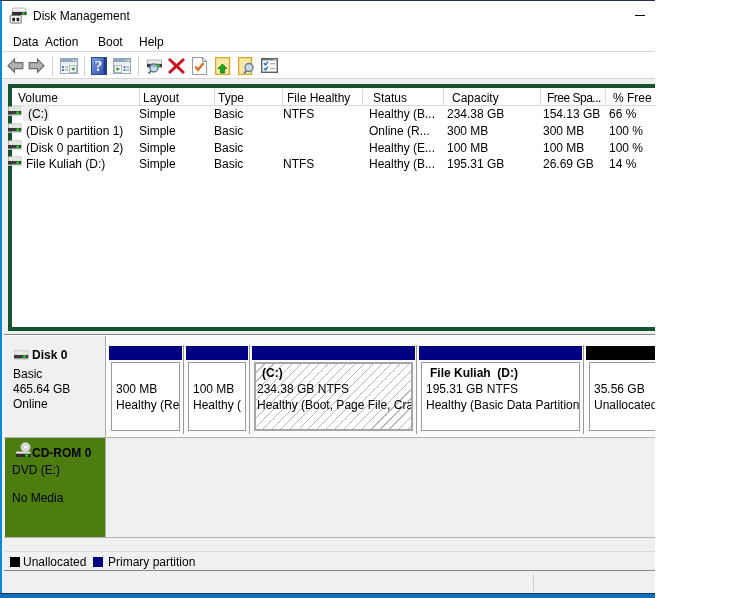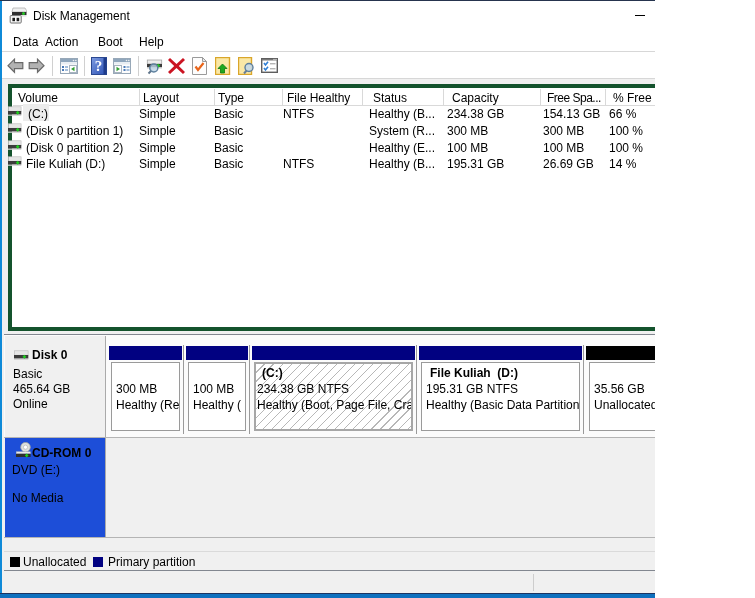--- a/index.html
+++ b/index.html
@@ -22,21 +22,21 @@
 
 #list{left:8px;top:84px;width:741px;height:247px;background:#fff;border:4px solid #14532d}
 .hsep{top:1px;width:1px;height:16px;background:#d9d9d9}
 #hline{left:1px;top:17px;width:738px;height:1px;background:#d9d9d9}
 .hdr{top:3px;color:#000}
 
 #pane{left:4px;top:334px;width:749px;height:237px;background:#f0f0f0;border-top:1px solid #828790;border-bottom:1px solid #828790}
 #diskrow{left:0px;top:0px;width:731px;height:103px;background:#fbfbfb}
 #dleft{left:1px;top:1px;width:101px;height:102px;background:#f0f0f0;border-right:1px solid #aaa}
 #cdrow{left:0px;top:102px;width:731px;height:100px;background:#f0f0f0;border-top:1px solid #b4b4b4}
-#cdleft{left:1px;top:103px;width:101px;height:99px;background:#1d4ed8;border-right:1px solid #aaa}
+#cdleft{left:1px;top:103px;width:101px;height:99px;background:#4d7c0f;border-right:1px solid #aaa}
 #rowend{left:0px;top:202px;width:731px;height:1px;background:#b4b4b4}
 .band{top:11px;height:14px;background:#010181}
 .pbox{top:27px;height:69px;background:#fff;border:1px solid #9a9a9a;overflow:hidden;line-height:16px;padding:2px 0 0 4px;white-space:nowrap}
 .p2{padding-top:18px}
 .csep{top:10px;width:1px;height:89px;background:#9a9a9a}
 #hatch{background:#fff;border:2px solid #a6a6a6;padding-top:1px;padding-left:1px}
 #hatch .hbg{position:absolute;left:0;top:0;width:100%;height:100%;
  background:repeating-linear-gradient(135deg,rgba(160,160,160,0) 0px,rgba(160,160,160,0) 5.6px,rgba(145,145,145,.65) 5.6px,rgba(145,145,145,.65) 6.4px)}
 
 #sbar{left:732px;top:1px;width:17px;height:216px;background:#f0f0f0}
@@ -321,21 +321,21 @@
  <div class="a" style="left:139px;top:124px">Simple</div>
  <div class="a" style="left:139px;top:141px">Simple</div>
  <div class="a" style="left:139px;top:157px">Simple</div>
  <div class="a" style="left:214px;top:107px">Basic</div>
  <div class="a" style="left:214px;top:124px">Basic</div>
  <div class="a" style="left:214px;top:141px">Basic</div>
  <div class="a" style="left:214px;top:157px">Basic</div>
  <div class="a" style="left:283px;top:107px">NTFS</div>
  <div class="a" style="left:283px;top:157px">NTFS</div>
  <div class="a" style="left:369px;top:107px">Healthy (B...</div>
- <div class="a" style="left:369px;top:124px">System (R...</div>
+ <div class="a" style="left:369px;top:124px">Online (R...</div>
  <div class="a" style="left:369px;top:141px">Healthy (E...</div>
  <div class="a" style="left:369px;top:157px">Healthy (B...</div>
  <div class="a" style="left:447px;top:107px">234.38 GB</div>
  <div class="a" style="left:447px;top:124px">300 MB</div>
  <div class="a" style="left:447px;top:141px">100 MB</div>
  <div class="a" style="left:447px;top:157px">195.31 GB</div>
  <div class="a" style="left:543px;top:107px">154.13 GB</div>
  <div class="a" style="left:543px;top:124px">300 MB</div>
  <div class="a" style="left:543px;top:141px">100 MB</div>
  <div class="a" style="left:543px;top:157px">26.69 GB</div>

